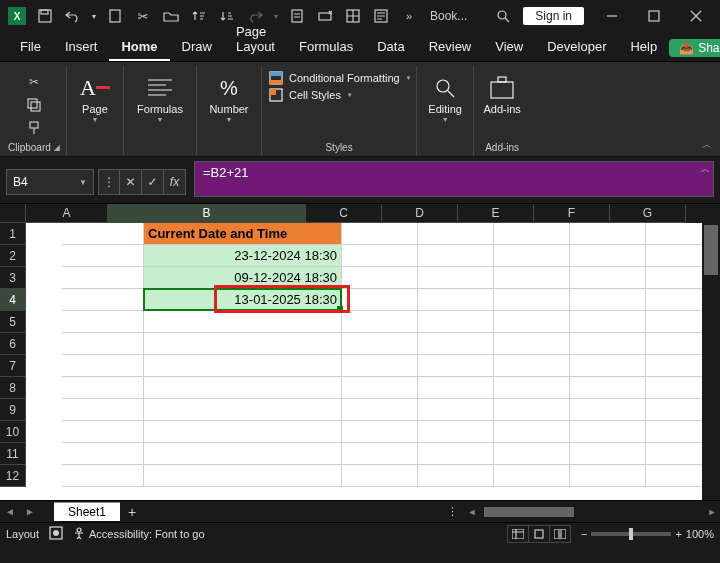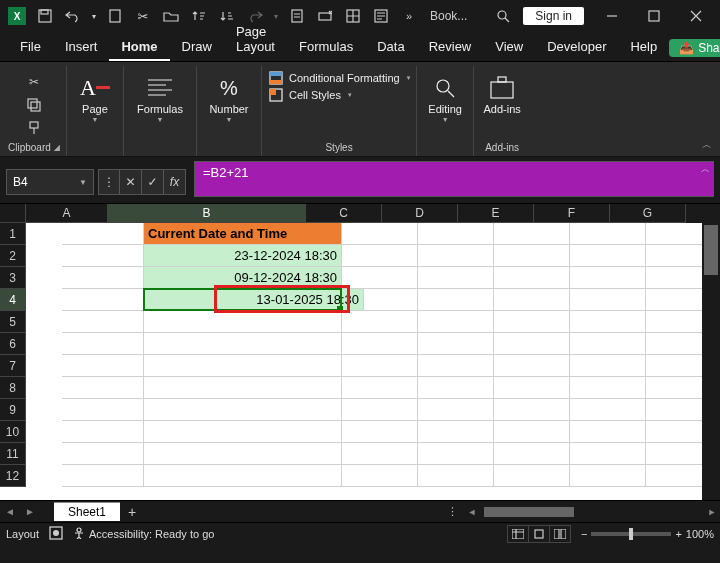--- a/index.html
+++ b/index.html
@@ -44,21 +44,21 @@
 
 .fbar-wrap { background:#1a1a1a; border-bottom:1px solid #000; }
 .fbar { height: 46px; display: flex; align-items: stretch; }
 .namebox { width: 96px; display: flex; align-items: center; }
 .namebox .nb { flex:1; height:26px; margin:4px 2px 0 6px; background:#2b2b2b; border:1px solid #555; color:#fff; font-size:12px; padding:0 6px; display:flex; align-items:center; justify-content:space-between;}
 .namebox .nbdd{font-size:8px;color:#aaa}
 .fx-btns { display:flex; align-items:center; gap:0; padding:4px 2px 0 2px;}
 .fx-btn { width:22px; height:26px; display:flex; align-items:center; justify-content:center; border:1px solid #555; background:#2b2b2b; color:#ccc; font-size:12px; border-left:none; }
 .fx-btns .fx-btn:first-child{border-left:1px solid #555}
 .formula-box { flex:1; position:relative; display:flex; align-items:flex-start; padding:4px 6px 4px 6px; }
-.formula-box .fbox { flex:1; height:36px; background:#a21caf; border:1px solid #555; color:#fff; font-size:13px; padding:3px 8px; }
+.formula-box .fbox { flex:1; height:36px; background:#701a75; border:1px solid #555; color:#fff; font-size:13px; padding:3px 8px; }
 .formula-box .expand { position:absolute; right:10px; top:6px; color:#ccc; font-size:9px; }
 
 
 .grid-wrap { position: relative; height: 296px; background: #fff; color: #000; overflow:hidden; }
 .colheads { position:absolute; left:0; top:0; right:0; height:19px; background:#1a1a1a; color:#ccc; display:flex; }
 .colheads .corner { width:26px; border-right:1px solid #444; border-bottom:1px solid #444; background:#1a1a1a;}
 .colheads .ch { border-right:1px solid #444; border-bottom:1px solid #444; font-size:12px; display:flex; align-items:center; justify-content:center; }
 .colheads .ch.sel { background:#3a4a3a; color:#fff; }
 .rowheads { position:absolute; left:0; top:19px; width:26px; background:#1a1a1a; color:#ccc; }
 .rowheads .rh { height:22px; border-bottom:1px solid #444; border-right:1px solid #444; font-size:12px; display:flex; align-items:center; justify-content:center; }
@@ -404,21 +404,21 @@
       <div class="rfill" style="top: 44px;"></div>
       <div class="cell" style="left: 0px; width: 82px; top: 44px;"></div>
       <div class="cell" style="left: 82px; width: 198px; top: 44px; background: rgb(198, 239, 206); justify-content: flex-end;">09-12-2024 18:30</div>
       <div class="cell" style="left: 280px; width: 76px; top: 44px;"></div>
       <div class="cell" style="left: 356px; width: 76px; top: 44px;"></div>
       <div class="cell" style="left: 432px; width: 76px; top: 44px;"></div>
       <div class="cell" style="left: 508px; width: 76px; top: 44px;"></div>
       <div class="cell" style="left: 584px; width: 76px; top: 44px;"></div>
       <div class="rfill" style="top: 66px;"></div>
       <div class="cell" style="left: 0px; width: 82px; top: 66px;"></div>
-      <div class="cell" style="left: 82px; width: 220px; top: 66px; background: rgb(198, 239, 206); justify-content: flex-end;">13-01-2025 18:30</div>
+      <div class="cell" style="left: 82px; width: 198px; top: 66px; background: rgb(198, 239, 206); justify-content: flex-end;">13-01-2025 18:30</div>
       <div class="cell" style="left: 280px; width: 76px; top: 66px;"></div>
       <div class="cell" style="left: 356px; width: 76px; top: 66px;"></div>
       <div class="cell" style="left: 432px; width: 76px; top: 66px;"></div>
       <div class="cell" style="left: 508px; width: 76px; top: 66px;"></div>
       <div class="cell" style="left: 584px; width: 76px; top: 66px;"></div>
       <div class="rfill" style="top: 88px;"></div>
       <div class="cell" style="left: 0px; width: 82px; top: 88px;"></div>
       <div class="cell" style="left: 82px; width: 198px; top: 88px;"></div>
       <div class="cell" style="left: 280px; width: 76px; top: 88px;"></div>
       <div class="cell" style="left: 356px; width: 76px; top: 88px;"></div>
@@ -510,21 +510,21 @@
   <span>Layout</span>
   <span><svg width="14" height="14">
         <rect x="1" y="1" width="12" height="12"></rect>
         <circle cx="7" cy="7" r="3" fill="#ccc" stroke="none"></circle>
       </svg></span>
   <span style="display:flex;align-items:center;gap:4px">
     <span><svg width="12" height="12">
           <circle cx="6" cy="3" r="2"></circle>
           <path d="M2 6 H10 M6 6 V10 M4 12 L6 10 L8 12"></path>
         </svg></span>
-    <span>Accessibility: Ready to go</span>
+    <span>Accessibility: Font to go</span>
   </span>
   <div class="flex"></div>
   <div style="display:flex">
     <div class="vbtn">
         <svg width="12" height="10">
           <rect x="0" y="0" width="12" height="10"></rect>
           <path d="M0 3 H12 M4 0 V10"></path>
         </svg>
       </div>
     <div class="vbtn">

